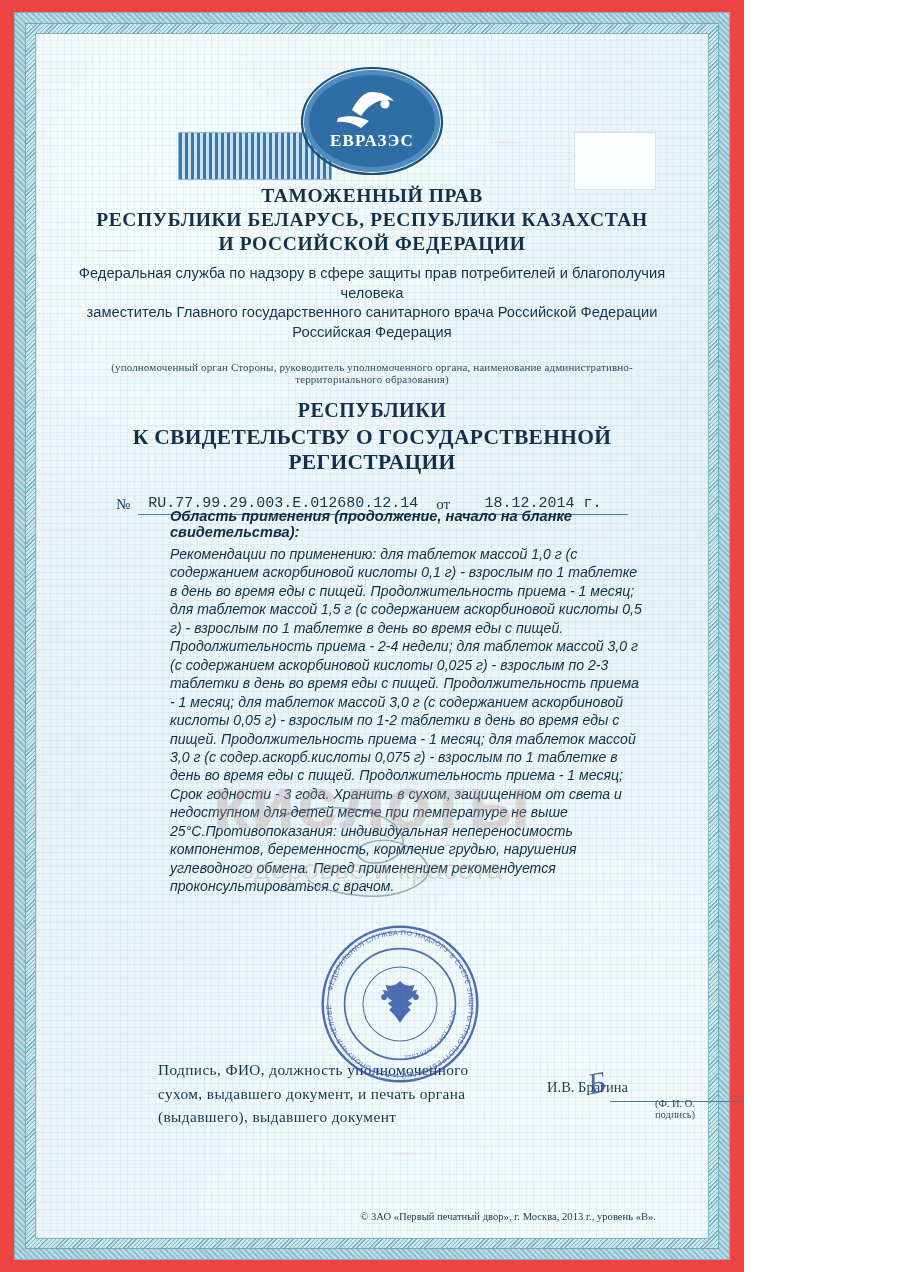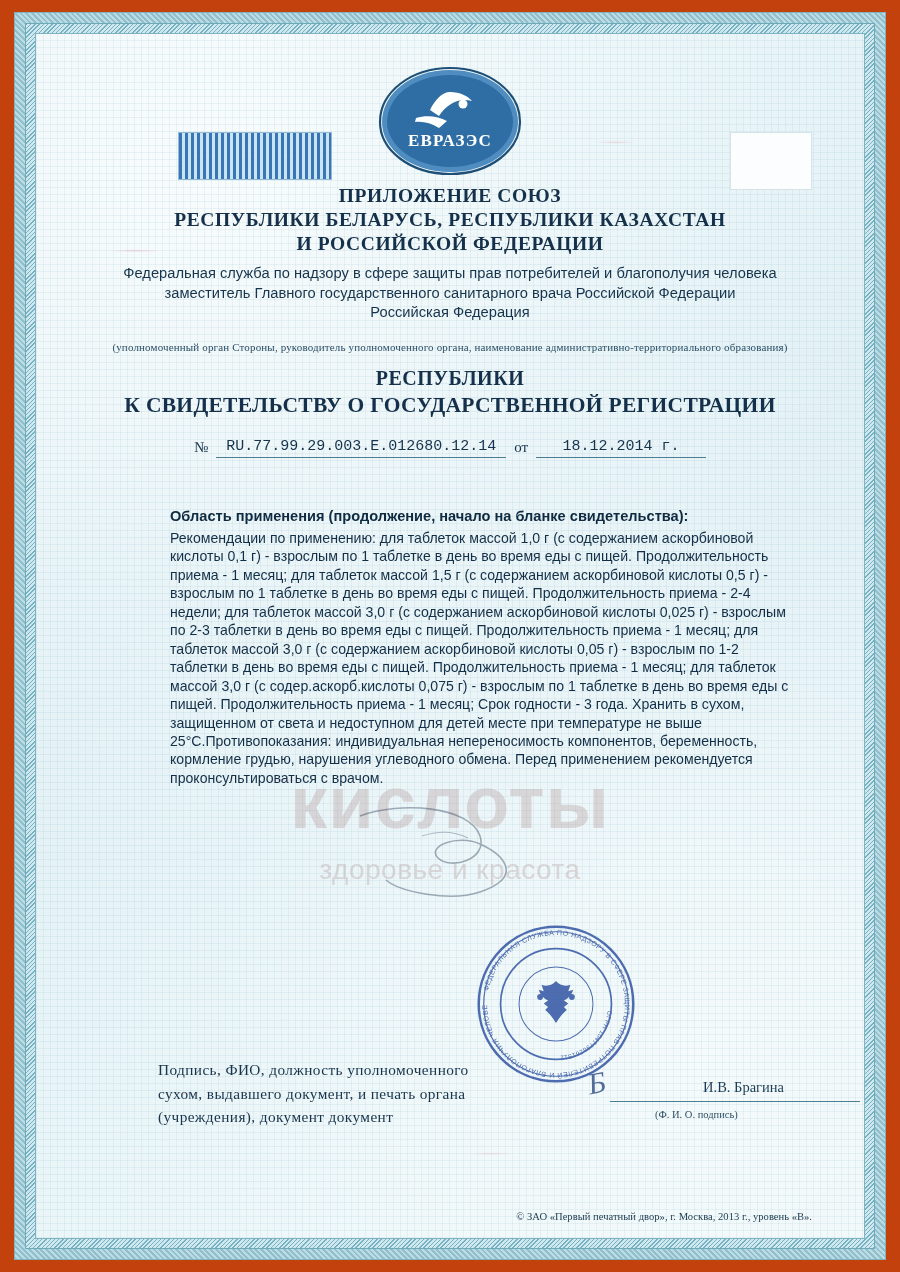--- a/index.html
+++ b/index.html
@@ -11,24 +11,24 @@
   body {
     width: 900px;
     height: 1272px;
     font-family: "Liberation Sans", sans-serif;
     -webkit-font-smoothing: antialiased;
   }
 
   
   .page {
     position: relative;
-    width: 900px;
+    width: 744px;
     height: 1272px;
     overflow: hidden;
-    background: #c2410c;
+    background: #ef4444;
   }
 
   .frame-outer {
     position: absolute;
     left: 14px;
     top: 12px;
     right: 14px;
     bottom: 12px;
     background:
       repeating-linear-gradient(45deg, #8fc0cc 0 2px, #bcdbe4 2px 4px);
@@ -196,20 +196,21 @@
     font-size: 8.2px;
     color: #2c4f68;
   }
 
   
   .body-wrap {
     position: absolute;
     top: 442px;
     left: 100px;
     right: 32px;
+    font-style: italic;
   }
   .body-head {
     font-size: 14.6px;
     font-weight: bold;
     color: #0f2b42;
     margin-bottom: 5px;
   }
   .body-text {
     font-size: 14.1px;
     line-height: 1.31;
@@ -347,21 +348,21 @@
                 <path d="M84 26 c10 0 18 4 22 9 -7 -2 -15 -1 -21 3 -5 3 -9 7 -12 12 l-9 -6 c5 -10 12 -18 20 -18 z"></path>
                 <ellipse cx="97" cy="38" rx="4.5" ry="4.5"></ellipse>
                 <path d="M50 52 c10 -3 22 -2 31 3 l-8 7 c-8 -5 -16 -7 -24 -6 z"></path>
               </g>
               <text x="84" y="80" text-anchor="middle" font-family="Liberation Serif, serif" font-size="17" font-weight="bold" fill="#ffffff" letter-spacing="1.2">ЕВРАЗЭС</text>
             </svg>
           </div>
 
           <div class="title-block">
             <div class="t-union">
-              <div>ПРИЛОЖЕНИЕ СОЮЗ</div>
+              <div>ТАМОЖЕННЫЙ ПРАВ</div>
               <div class="l2">РЕСПУБЛИКИ БЕЛАРУСЬ, РЕСПУБЛИКИ КАЗАХСТАН</div>
               <div>И РОССИЙСКОЙ ФЕДЕРАЦИИ</div>
             </div>
             <div class="subhead">
               <div>Федеральная служба по надзору в сфере защиты прав потребителей и благополучия человека</div>
               <div>заместитель Главного государственного санитарного врача Российской Федерации</div>
               <div>Российская Федерация</div>
             </div>
             <div class="micro-note">(уполномоченный орган Стороны, руководитель уполномоченного органа, наименование административно-территориального образования)</div>
 
@@ -388,21 +389,21 @@
               <path d="M92 40 C110 34 126 36 138 42" fill="none" stroke="#2b3f57" stroke-width="1.2" opacity="0.6"></path>
             </svg>
             <div class="wm-main">кислоты</div>
             <div class="wm-sub">здоровье и красота</div>
           </div>
 
           <div class="sign-wrap">
             <div class="sign-text">
               <div>Подпись, ФИО, должность уполномоченного</div>
               <div>сухом, выдавшего документ, и печать органа</div>
-              <div>(учреждения), документ документ</div>
+              <div>(выдавшего), выдавшего документ</div>
             </div>
             <div class="sign-line"></div>
             <div class="fio-hint">(Ф. И. О. подпись)</div>
             <div class="signer-name">И.В. Брагина</div>
             <div class="handwriting">Б</div>
 
             <svg class="stamp" viewBox="0 0 200 200" xmlns="http://www.w3.org/2000/svg">
               <defs>
                 <path id="arcOuter" d="M100,100 m-82,0 a82,82 0 1,1 164,0 a82,82 0 1,1 -164,0"></path>
                 <path id="arcInner" d="M100,100 m-62,0 a62,62 0 1,1 124,0 a62,62 0 1,1 -124,0"></path>

